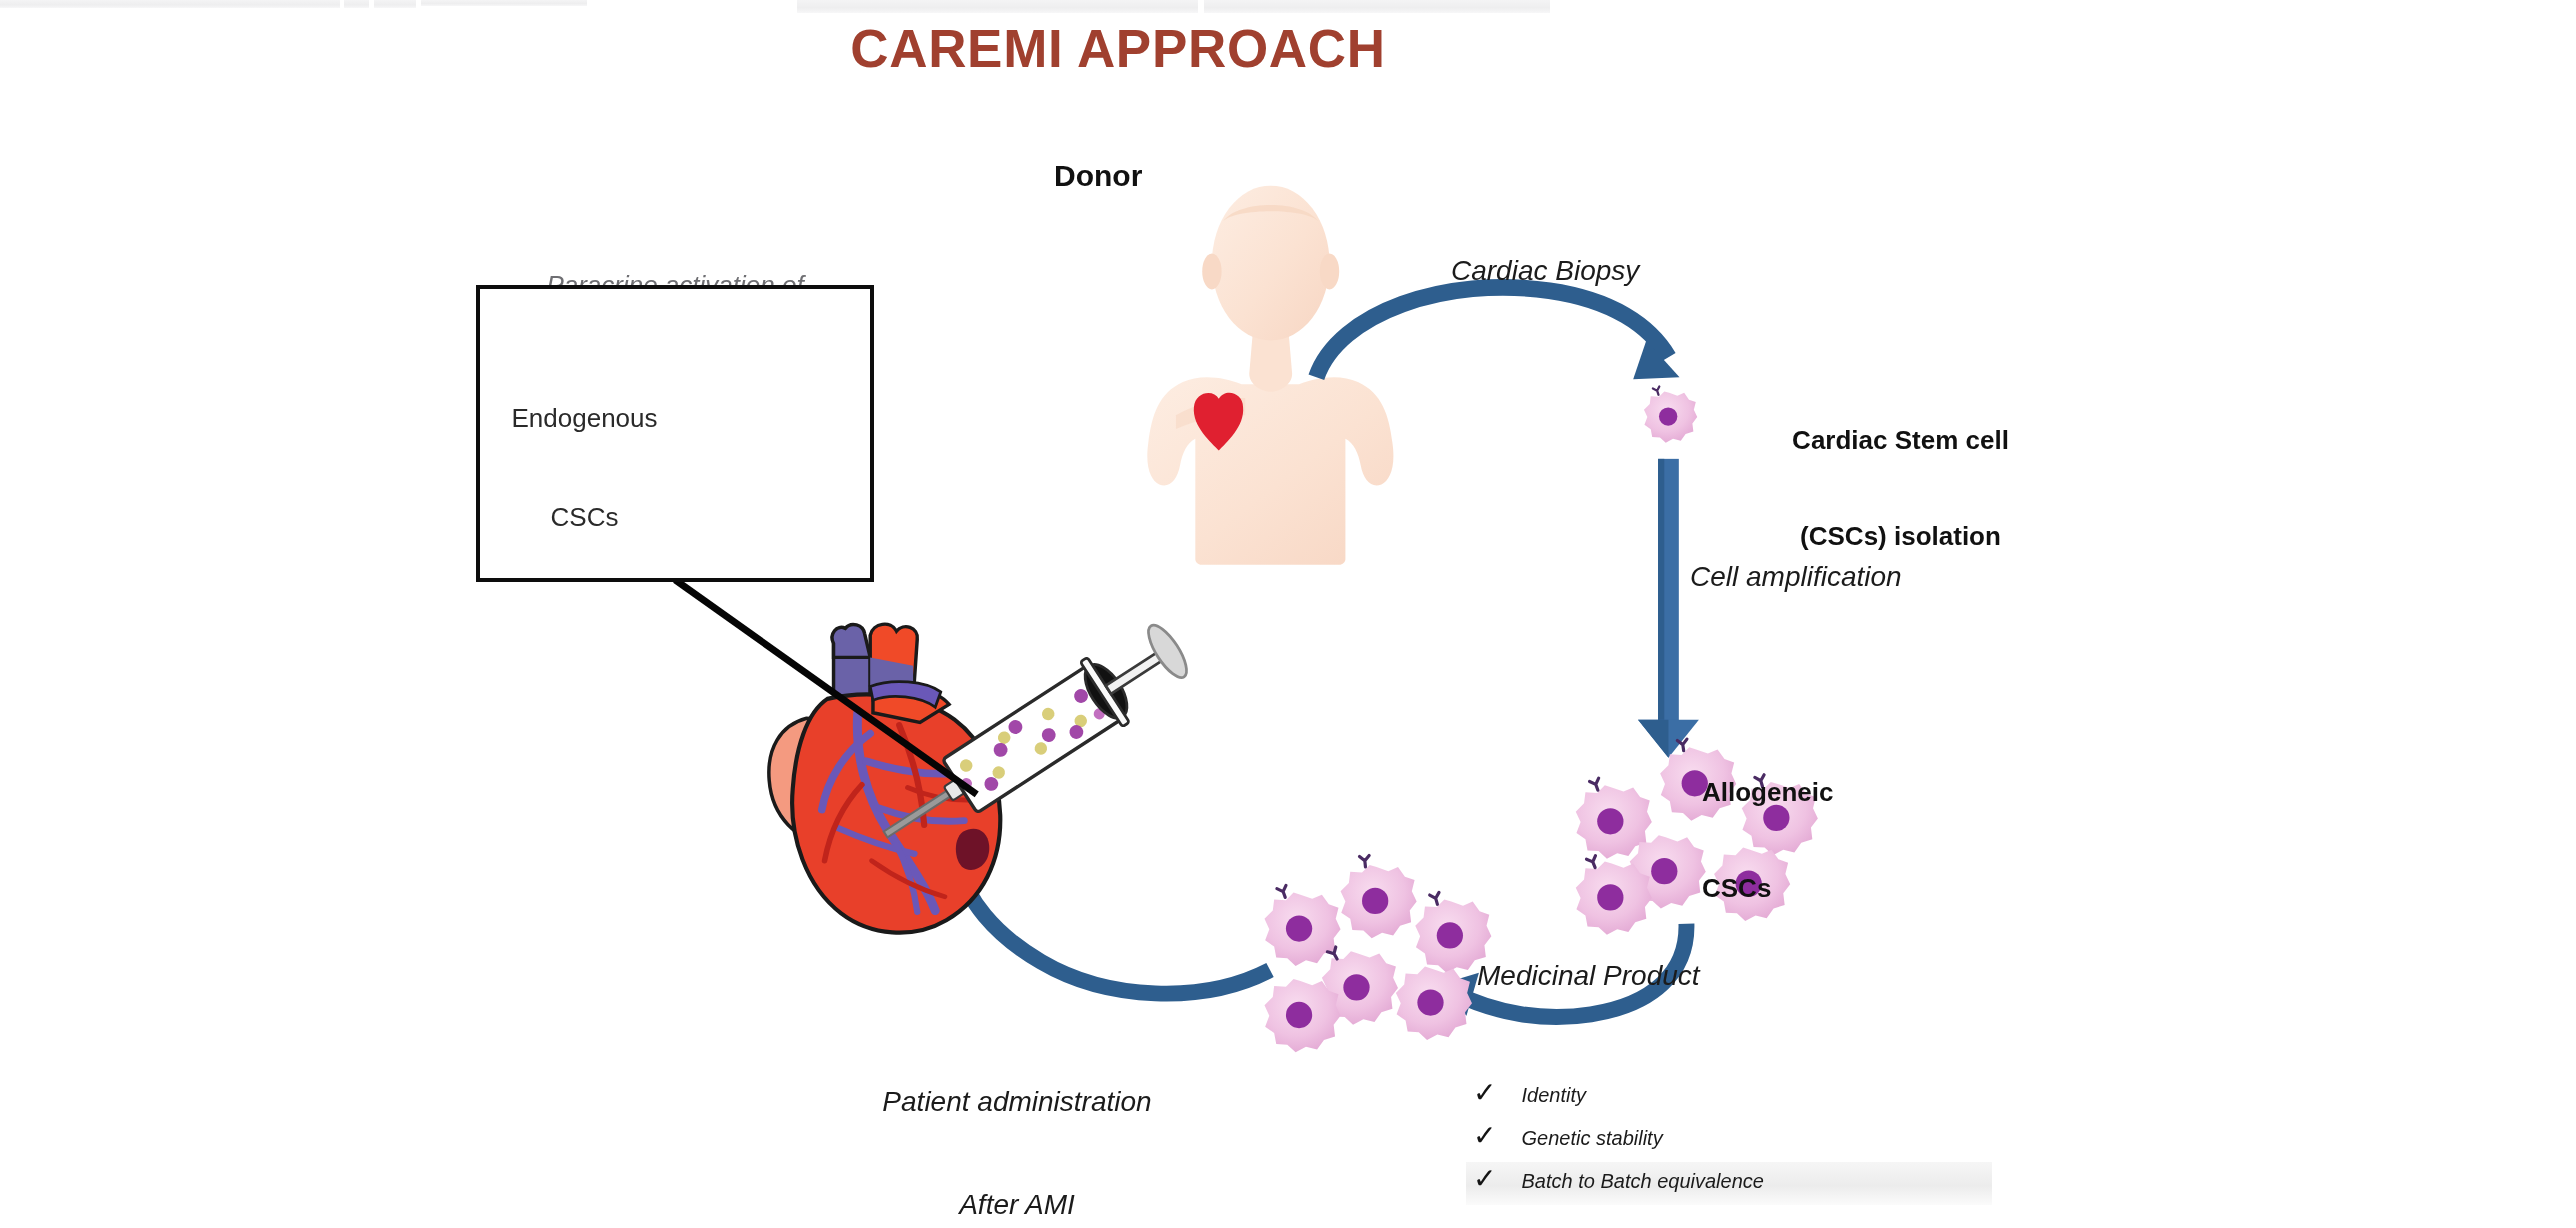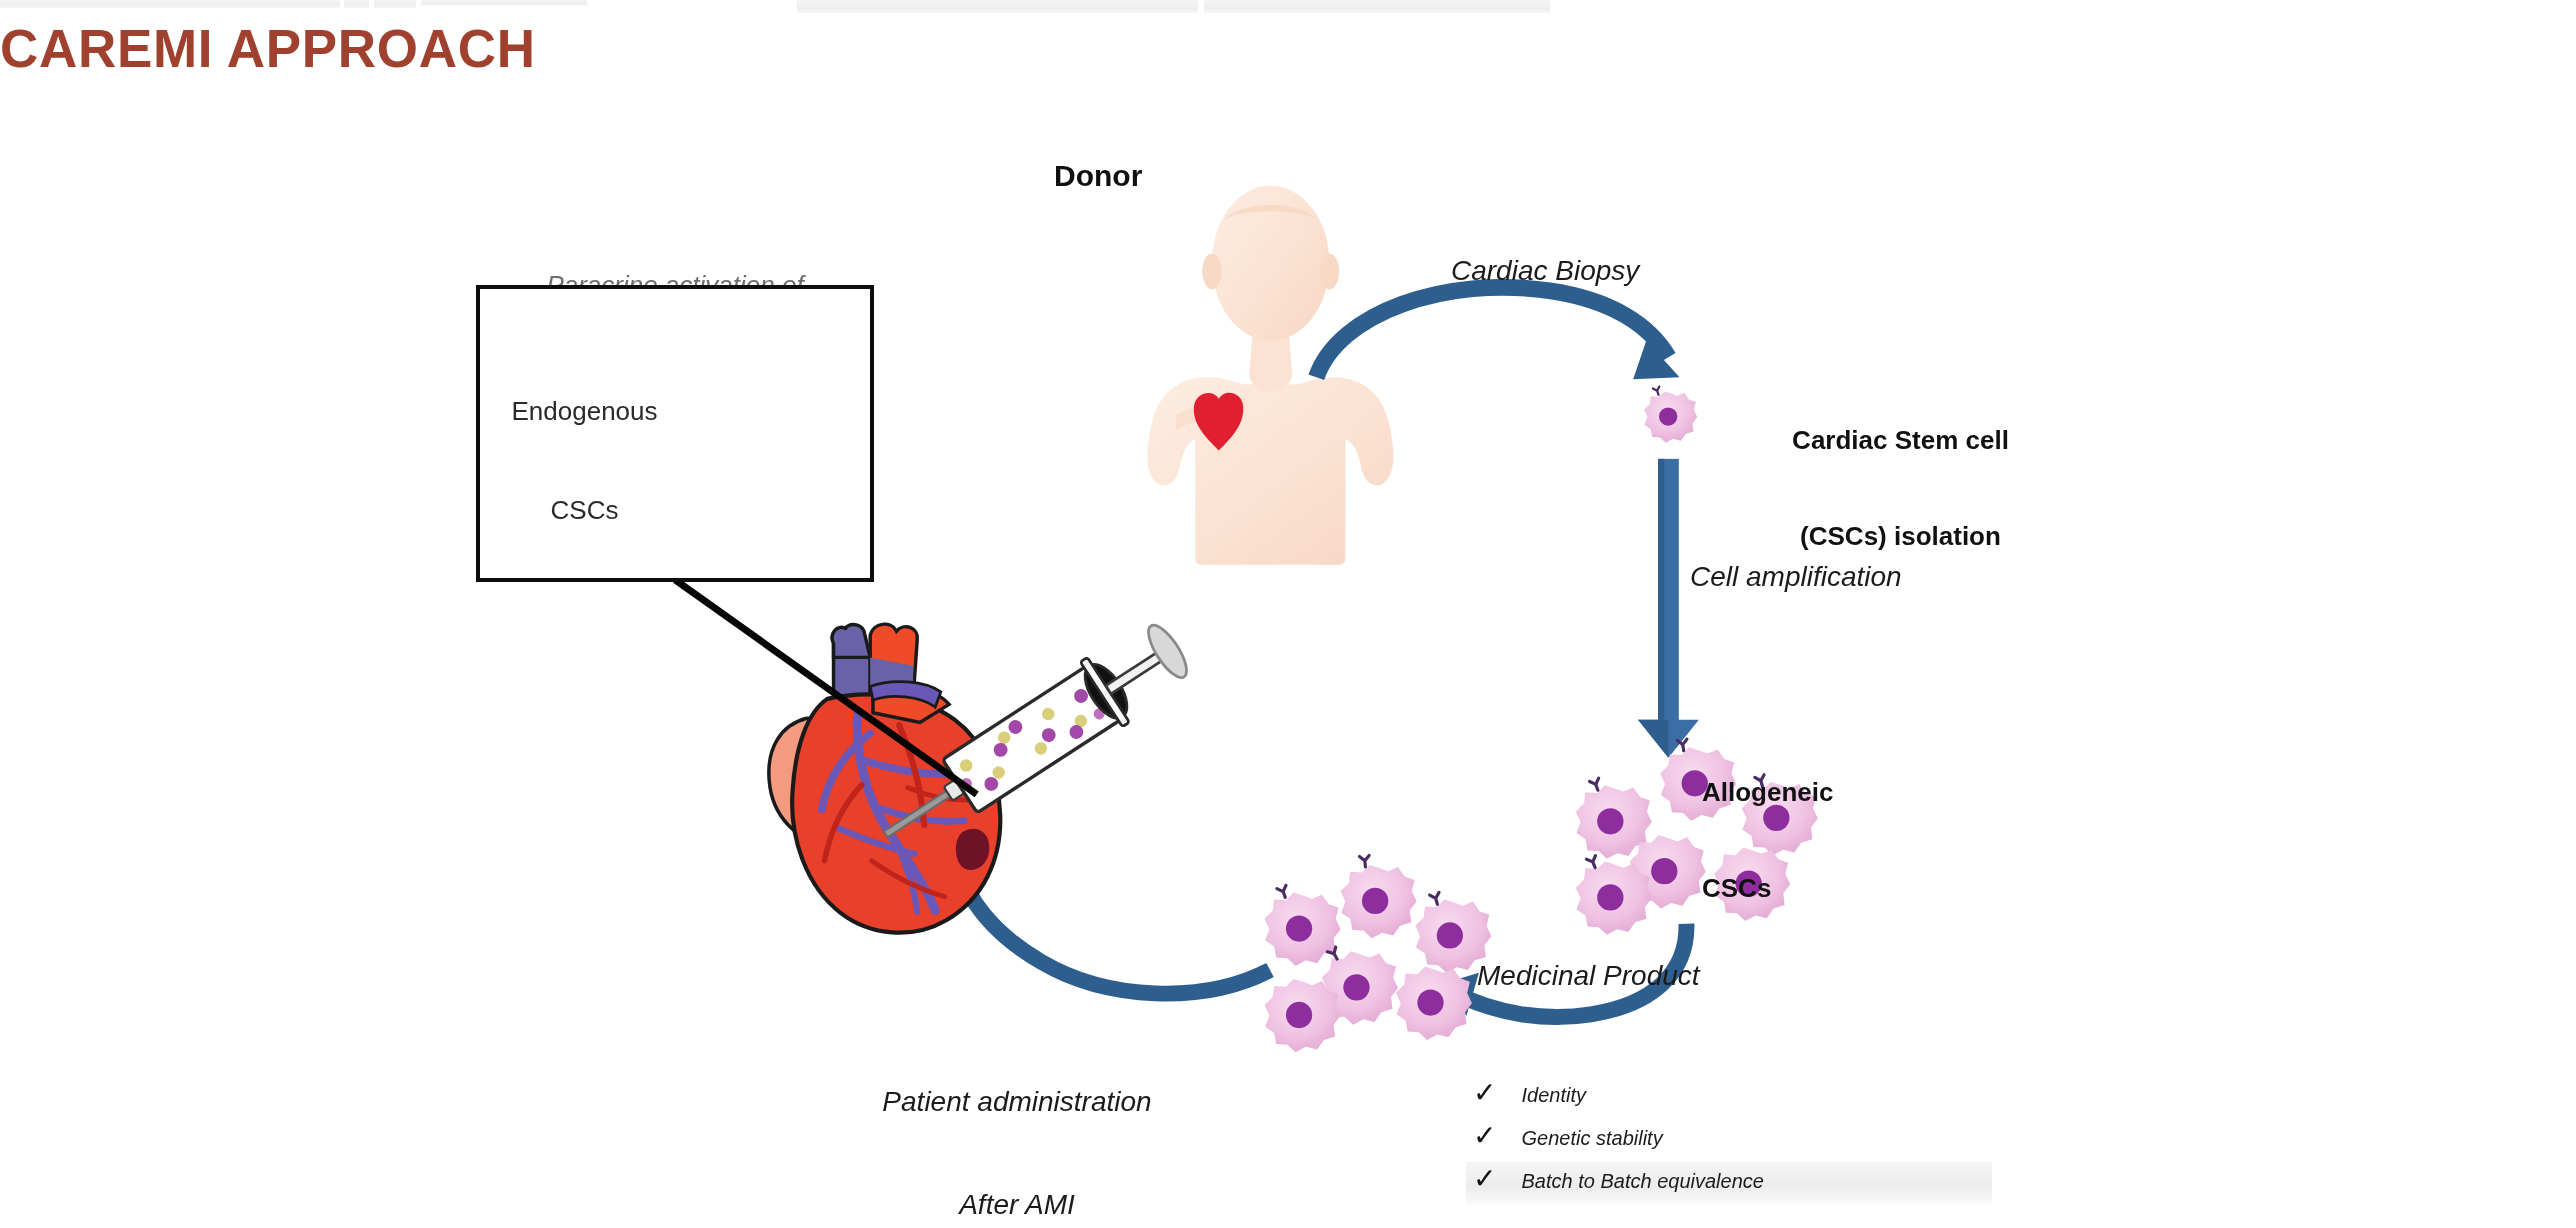--- a/index.html
+++ b/index.html
@@ -24,20 +24,21 @@
     position: absolute;
     background: linear-gradient(180deg, #f4f4f5 0%, #eeeeef 60%, #f7f7f8 100%);
   }
 
   
   #title {
     position: absolute;
     left: 0;
     top: 18px;
     width: 2236px;
+    text-align: center;
     font-size: 53px;
     font-weight: bold;
     letter-spacing: 0.7px;
     color: #A0402F;
     font-family: "Liberation Sans", sans-serif;
   }
 
   
   .lbl {
     position: absolute;
@@ -455,21 +456,21 @@
     <div>After AMI</div>
   </div>
 
   <div class="lbl lbl-gray-italic" style="left:457px; top:199px; width:436px;">
     <div>Paracrine activation of</div>
     <div>Self-healing capacity</div>
   </div>
 
   <div id="inset-box"></div>
 
-  <div class="lbl lbl-inset" style="left:484px; top:328px; width:201px;">
+  <div class="lbl lbl-inset" style="left:484px; top:335px; width:201px;">
     <div>Endogenous</div>
     <div>CSCs</div>
   </div>
 
   <div id="checklist">
     <div class="check-row">
       <span class="check-mark">✓</span>
       <span class="check-text">Identity</span>
     </div>
     <div class="check-row">

